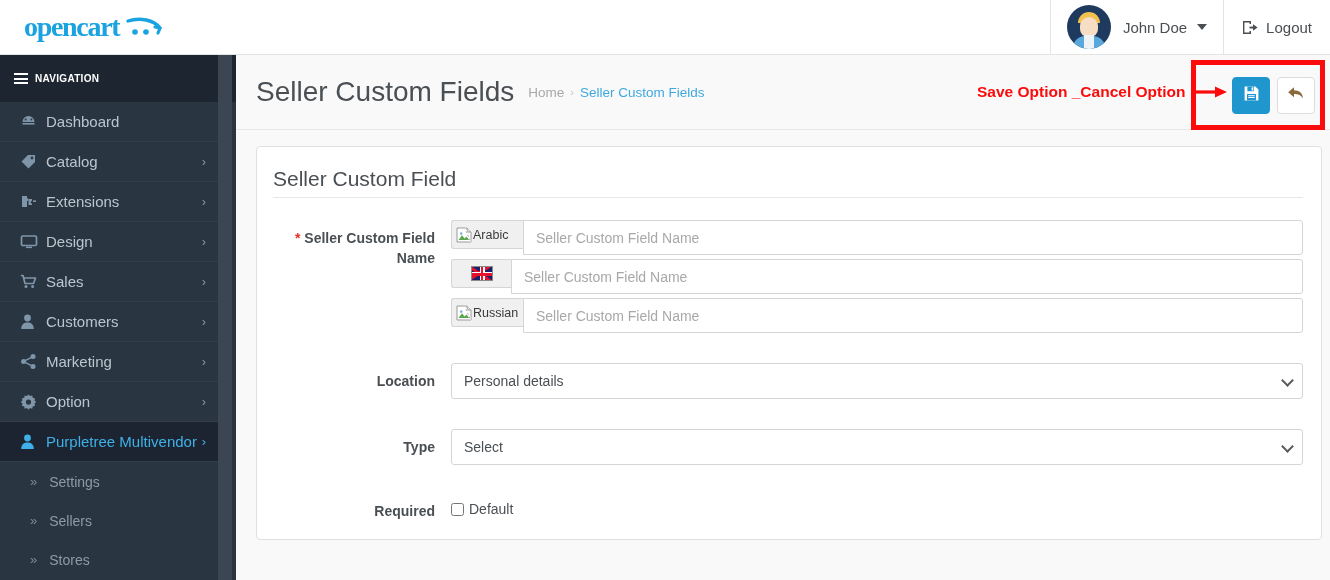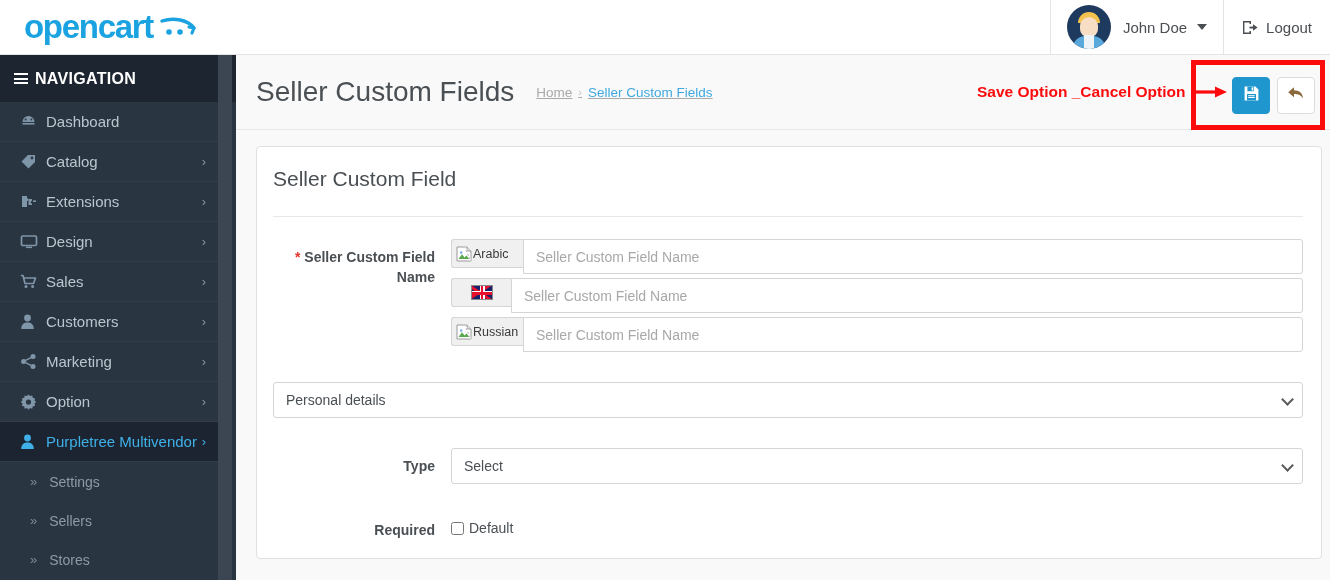--- a/index.html
+++ b/index.html
@@ -13,22 +13,22 @@
   #topbar {
     position: absolute; left: 0; top: 0; width: 1330px; height: 55px;
     background: #ffffff; border-bottom: 1px solid #e4e4e4;
     display: flex; align-items: center;
   }
   #logo-area {
     width: 236px; height: 55px; display: flex; align-items: center;
     padding-left: 24px;
   }
   .logo-text {
-    font-size: 33px; font-weight: bold; color: #1aa3e0;
-    letter-spacing: -1.3px; font-family: Liberation Sans, sans-serif;
+    font-size: 28px; font-weight: bold; color: #1aa3e0;
+    letter-spacing: -1.3px; font-family: Liberation Serif, serif;
   }
   .logo-cart { margin-left: 5px; position: relative; width: 40px; height: 30px; }
   .logo-cart svg { position: absolute; left: 0; top: 2px; }
   #topbar-right {
     margin-left: auto; display: flex; align-items: center; height: 55px;
   }
   .tb-item {
     display: flex; align-items: center; height: 55px; padding: 0 18px;
     color: #4a4f54; font-size: 15px; cursor: pointer;
   }
@@ -51,21 +51,21 @@
   }
   .logout-icon { margin-right: 7px; display: inline-flex; }
   
   #sidebar {
     position: absolute; left: 0; top: 55px; width: 236px; height: 525px;
     background: #2a3542; overflow: hidden;
   }
   #nav-header {
     height: 47px; background: #1d2531; color: #ffffff;
     display: flex; align-items: center; padding-left: 14px;
-    font-size: 16px; font-weight: bold; letter-spacing: .3px;
+    font-size: 10px; font-weight: bold; letter-spacing: .3px;
   }
   .hamburger { display: inline-block; width: 14px; margin-right: 7px; }
   .hamburger span { display: block; height: 2px; background: #fff; margin: 2.5px 0; }
   .nav-item {
     height: 40px; display: flex; align-items: center; padding-left: 20px;
     color: #b8c7ce; font-size: 15px; cursor: pointer;
     border-bottom: 1px solid #323d4b; width: 218px;
   }
   .nav-item.active { background: #1b2430; color: #3fb1e8; }
   .nav-item .ni-icon {
@@ -89,21 +89,21 @@
     position: absolute; left: 0; top: 0; width: 14px; height: 330px;
     background: #3b4652;
   }
   
   #content { position: absolute; left: 236px; top: 55px; width: 1094px; height: 525px; }
   #page-head {
     height: 75px; background: #f9f9f9; border-bottom: 1px solid #e7e7e7;
     display: flex; align-items: center; padding: 0 6px 0 20px; position: relative;
   }
   #page-title { font-size: 28px; color: #4a4f54; font-weight: normal; }
-  #breadcrumb { margin-left: 22px; font-size: 13.5px; color: #a9a9a9; display: flex; align-items: center; text-decoration: underline; }
+  #breadcrumb { margin-left: 14px; font-size: 13.5px; color: #a9a9a9; display: flex; align-items: center; }
   #breadcrumb .crumb-sep { margin: 0 6px; color: #c3c3c3; font-size: 11px; }
   #breadcrumb .crumb-link { color: #3fa9e0; cursor: pointer; }
   #annotation {
     position: absolute; left: 741px; top: 28px;
     color: #fb0b0b; font-size: 15.5px; font-weight: bold;
     display: flex; align-items: center; white-space: nowrap;
   }
   .ann-arrow { margin-left: 8px; display: inline-flex; }
   #head-actions {
     position: absolute; left: 955px; top: 5px; width: 134px; height: 70px;
@@ -123,21 +123,21 @@
     border: 1px solid #e0e0e0; border-radius: 4px;
   }
   #panel-head {
     height: 44px; background: #f7f7f7; border-bottom: 1px solid #e0e0e0;
     display: flex; align-items: center; padding-left: 18px;
     color: #6f7479; font-size: 15px; border-radius: 4px 4px 0 0;
   }
   .pencil-icon { margin-right: 9px; display: inline-flex; }
   #panel-body { padding: 20px 18px 0 16px; }
   #legend {
-    font-size: 21px; color: #4a4f54; padding-bottom: 25px;
+    font-size: 21px; color: #4a4f54; padding-bottom: 6px;
     border-bottom: 1px solid #e8e8e8; margin-bottom: 22px;
   }
   .form-row { display: flex; align-items: flex-start; margin-bottom: 18px; }
   .form-label {
     width: 178px; flex: 0 0 178px; text-align: right; padding-right: 16px;
     font-size: 14px; font-weight: bold; color: #4a4f54; line-height: 20px;
     padding-top: 8px;
   }
   .form-label .req { color: #e4322b; }
   .form-ctl { flex: 1; }
@@ -448,20 +448,21 @@
                 <span>Russian</span>
               </span>
             </div>
             <input class="ig-input" type="text" placeholder="Seller Custom Field Name" style="">
           </div>
 
         </div>
       </div>
 
       <div class="form-row" style="margin-top:26px">
+        <div class="form-label">Location</div>
         <div class="form-ctl sel-wrap">
           <select class="form-select">
             <option>Personal details</option>
           </select>
           <span class="sel-chev"></span>
         </div>
       </div>
 
       <div class="form-row" style="margin-top:30px">
         <div class="form-label">Type</div>

